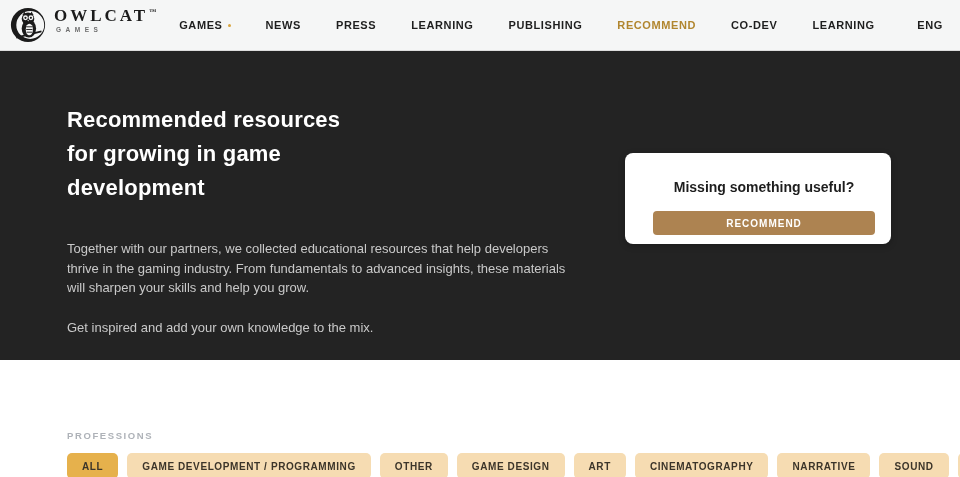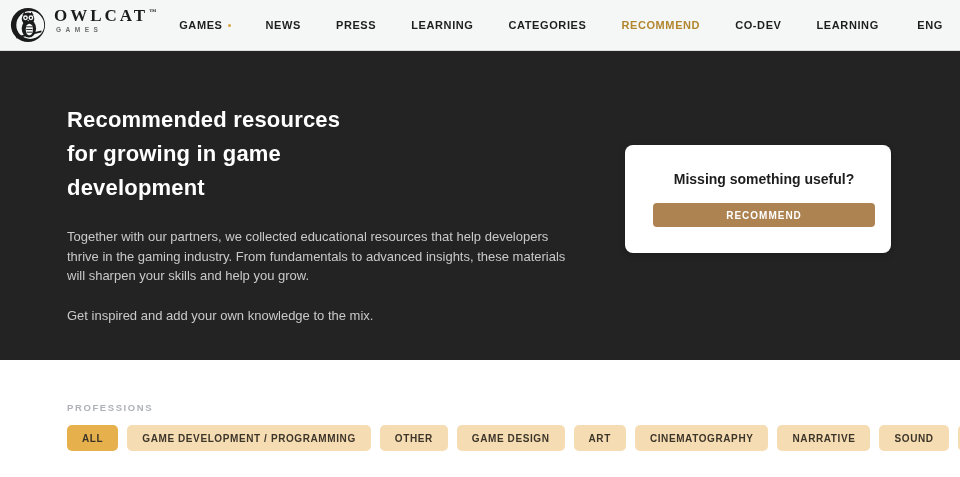--- a/index.html
+++ b/index.html
@@ -62,27 +62,27 @@
     font-weight: bold;
     white-space: pre-line;
     letter-spacing: 0.2px;
   }
   .hero p {
     color: #c9c9c9;
     font-size: 13px;
     line-height: 19.5px;
     max-width: 508px;
   }
-  .hero p.first { margin-top: 22px; }
+  .hero p.first { margin-top: 34px; }
   .hero p.second { margin-top: 20px; }
 
   .card {
     position: absolute;
-    left: 625px; top: 94px;
-    width: 266px; height: 108px;
+    left: 625px; top: 102px;
+    width: 266px; height: 91px;
     background: #ffffff;
     border-radius: 8px;
     text-align: center;
     box-shadow: 0 2px 6px rgba(0,0,0,0.25);
     padding-left: 12px;
   }
   .card-title {
     margin-top: 26px;
     font-size: 14px;
     font-weight: bold;
@@ -107,21 +107,21 @@
     background: #ffffff;
     padding: 30px 40px 0 67px;
   }
   .categories h2 {
     font-size: 14px;
     font-weight: bold;
     letter-spacing: 0.8px;
     color: #1d1d1d;
   }
   .group-label {
-    margin-top: 12px;
+    margin-top: 40px;
     font-size: 9.5px;
     font-weight: bold;
     letter-spacing: 1.6px;
     color: #aeb2b8;
   }
   .chips { margin-top: 12px; display: flex; gap: 9px; flex-wrap: nowrap; }
   .chip {
     height: 26px;
     padding: 0 15px;
     border: none;
@@ -175,21 +175,21 @@
     <a class="nav-item">
       <span>NEWS</span>
     </a>
     <a class="nav-item">
       <span>PRESS</span>
     </a>
     <a class="nav-item">
       <span>LEARNING</span>
     </a>
     <a class="nav-item">
-      <span>CATEGORIES</span>
+      <span>PUBLISHING</span>
     </a>
     <a class="nav-item active">
       <span>RECOMMEND</span>
     </a>
     <a class="nav-item">
       <span>CO-DEV</span>
     </a>
     <a class="nav-item">
       <span>LEARNING</span>
     </a>

